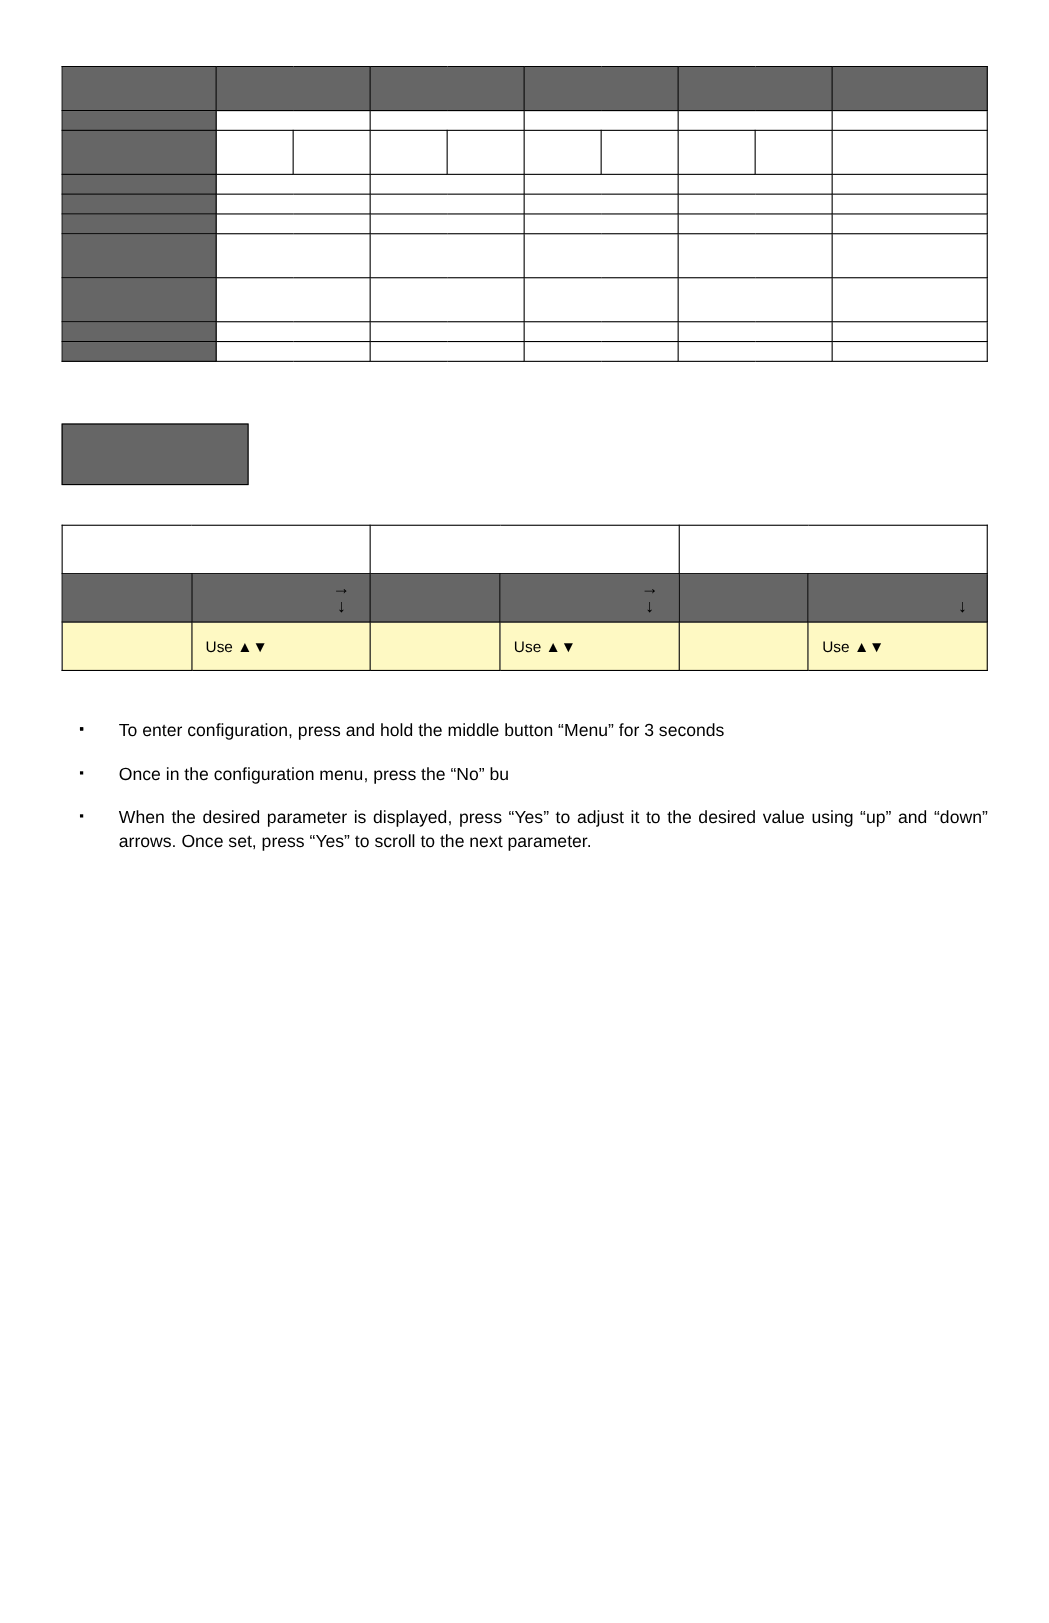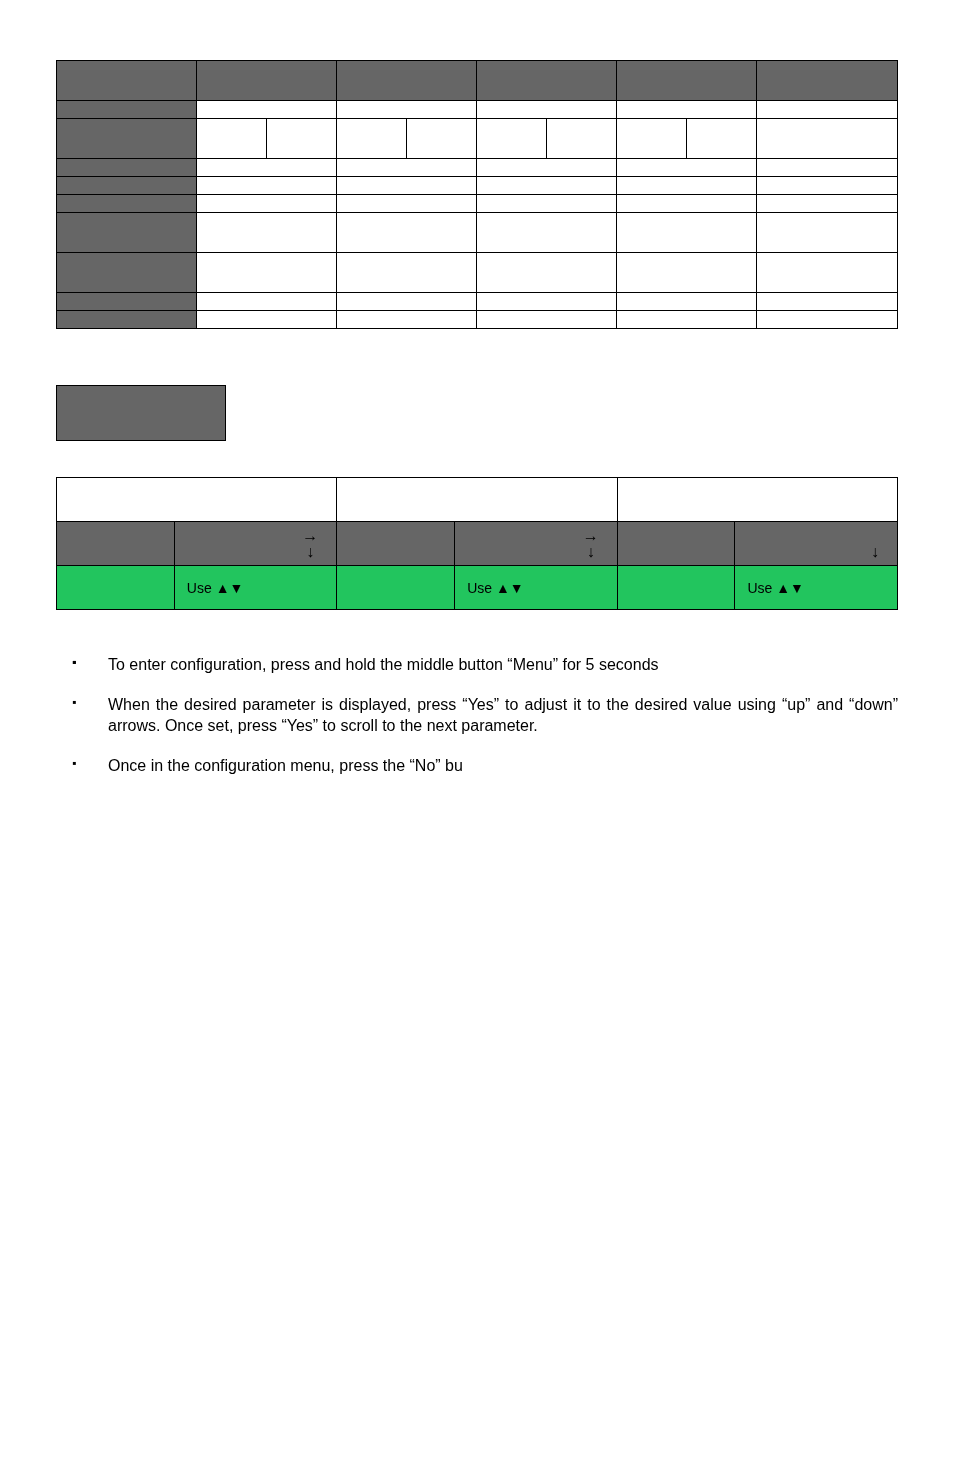--- a/index.html
+++ b/index.html
@@ -21,21 +21,21 @@
   .badge { width: 170px; height: 56px; background: #666; border: 1px solid #000; margin-bottom: 36px; }
 
   
   .t2 { border-collapse: collapse; width: 100%; margin-bottom: 44px; }
   .t2 td { border: 1px solid #000; font-size: 14px; vertical-align: middle; }
   .t2 .hdrrow td { height: 44px; background: #fff; }
   .t2 .midrow td { background: #666; height: 44px; }
   .t2 .midrow .cellA { width: 14%; }
   .t2 .midrow .cellB { width: 19.3%; text-align: right; padding-right: 18px; }
   .t2 .midrow .cellB .arrows { line-height: 1; display: inline-block; text-align: center; }
-  .t2 .navrow td { background: #22c55e; height: 44px; }
+  .t2 .navrow td { background: #fef9c3; height: 44px; }
   .t2 .navrow .cellA { width: 14%; }
   .t2 .navrow .cellB { width: 19.3%; text-align: left; padding-left: 12px; }
 
   .arrows { font-size: 16px; }
 
   ul.instr { list-style: none; padding-left: 0; }
   ul.instr li { position: relative; padding-left: 52px; font-size: 16px; line-height: 1.35; margin-bottom: 2px; text-align: justify; }
   ul.instr li::before { content: "\25AA"; position: absolute; left: 16px; top: 0; font-size: 12px; }
   ul.instr li.gap { margin-top: 18px; }
   ul.instr li.blank::before { content: "\25AA"; }
@@ -166,18 +166,18 @@
       <td class="cellA"></td>
       <td class="cellB"><span>Use ▲▼</span></td>
       <td class="cellA"></td>
       <td class="cellB"><span>Use ▲▼</span></td>
     </tr>
   </tbody>
     </table>
 
   <ul class="instr">
     <li class="blank"><span></span></li>
-    <li class="gap"><span>To enter configuration, press and hold the middle button “Menu” for 5 seconds</span></li>
+    <li class="gap"><span>To enter configuration, press and hold the middle button “Menu” for 3 seconds</span></li>
+    <li class="gap"><span>Once in the configuration menu, press the “No” bu</span></li>
     <li class="gap"><span>When the desired parameter is displayed, press “Yes” to adjust it to the desired value using “up” and “down” arrows. Once set, press “Yes” to scroll to the next parameter.</span></li>
-    <li class="gap"><span>Once in the configuration menu, press the “No” bu</span></li>
   </ul>
 
 </div>
 
 </body></html>

